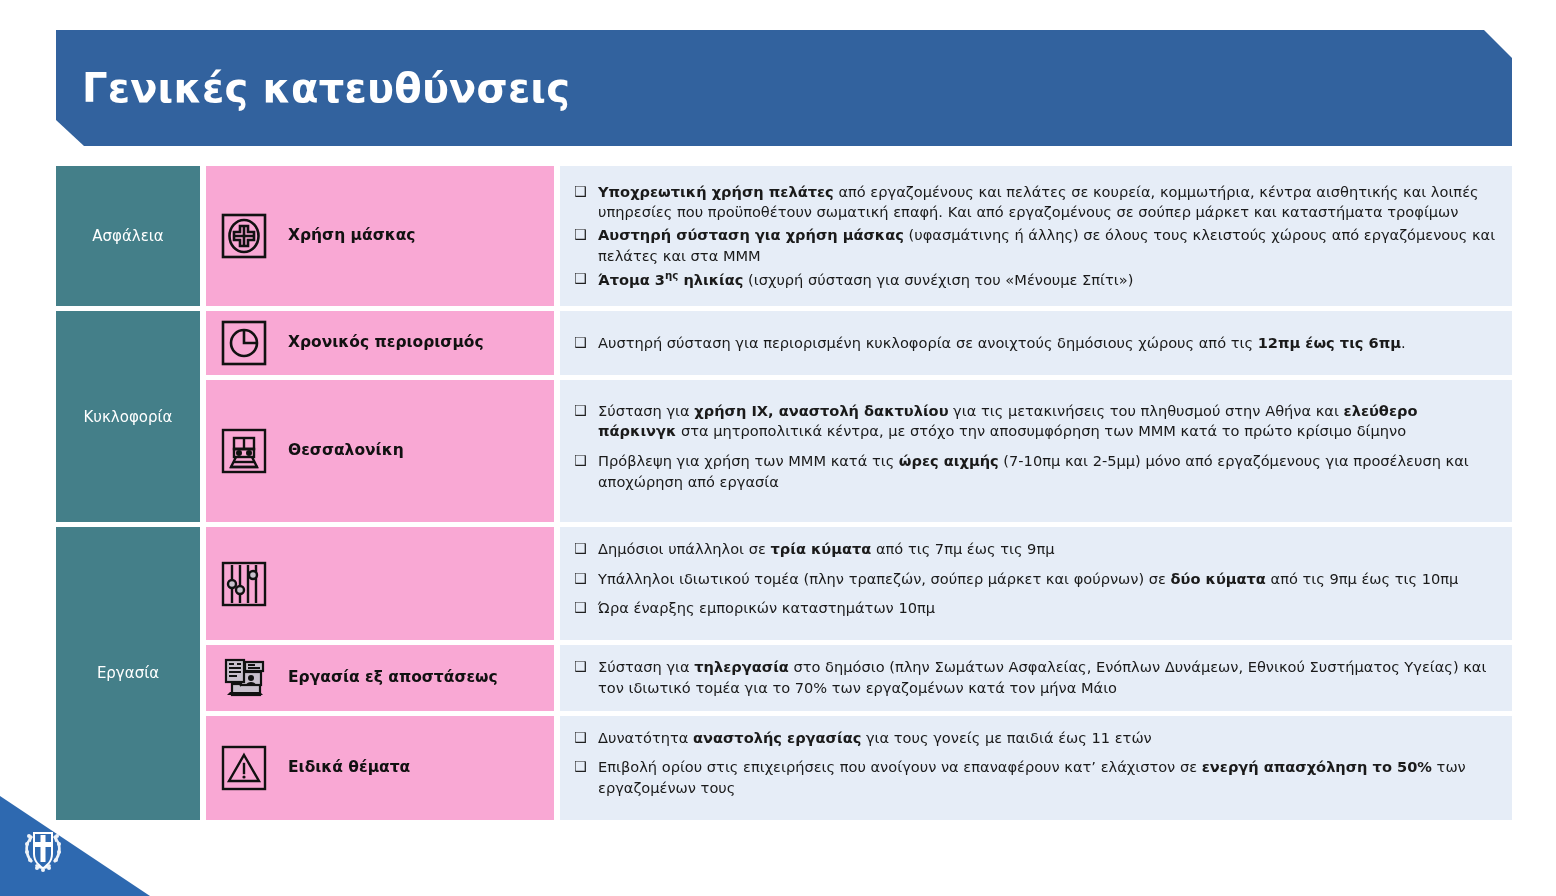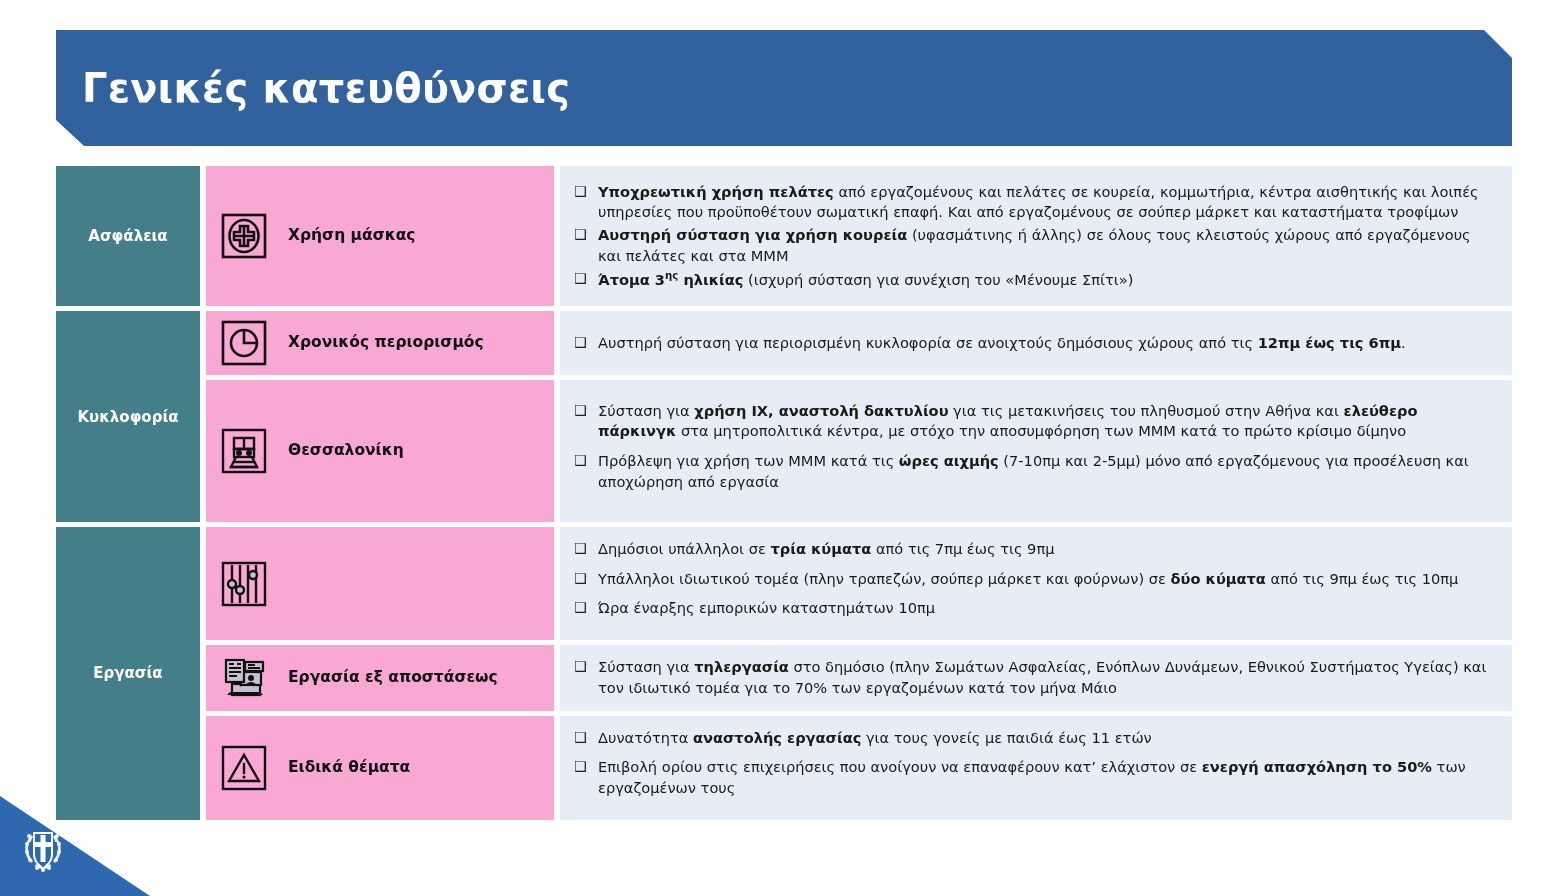--- a/index.html
+++ b/index.html
@@ -49,21 +49,21 @@
     display: flex;
     align-items: stretch;
     margin-bottom: 5px;
   }
   .cat {
     width: 144px;
     flex: 0 0 144px;
     background: #447F89;
     color: #ffffff;
     font-size: 15px;
-    font-weight: bold;
+    font-weight: normal;
     display: flex;
     align-items: center;
     justify-content: center;
     text-align: center;
     padding: 4px;
   }
   .rows { flex: 1 1 auto; }
   .row {
     display: flex;
     align-items: stretch;
@@ -175,21 +175,21 @@
               <span>Χρήση μάσκας</span>
             </div>
           </div>
           <div class="text-cell">
             <div class="bul">
               <span class="mk">❑</span>
               <b>Υποχρεωτική χρήση πελάτες</b><span> από εργαζομένους και πελάτες σε κουρεία, κομμωτήρια, κέντρα αισθητικής και λοιπές υπηρεσίες που προϋποθέτουν σωματική επαφή. Και από εργαζομένους σε σούπερ μάρκετ και καταστήματα τροφίμων</span>
             </div>
             <div class="bul">
               <span class="mk">❑</span>
-              <b>Αυστηρή σύσταση για χρήση κουρεία</b><span> (υφασμάτινης ή άλλης) σε όλους τους κλειστούς χώρους από εργαζόμενους και πελάτες και στα ΜΜΜ</span>
+              <b>Αυστηρή σύσταση για χρήση μάσκας</b><span> (υφασμάτινης ή άλλης) σε όλους τους κλειστούς χώρους από εργαζόμενους και πελάτες και στα ΜΜΜ</span>
             </div>
             <div class="bul">
               <span class="mk">❑</span>
               <b>Άτομα 3<sup style="font-size:0.7em">ης</sup> ηλικίας</b><span> (ισχυρή σύσταση για συνέχιση του «Μένουμε Σπίτι»)</span>
             </div>
           </div>
         </div>
 
       </div>
     </div>

